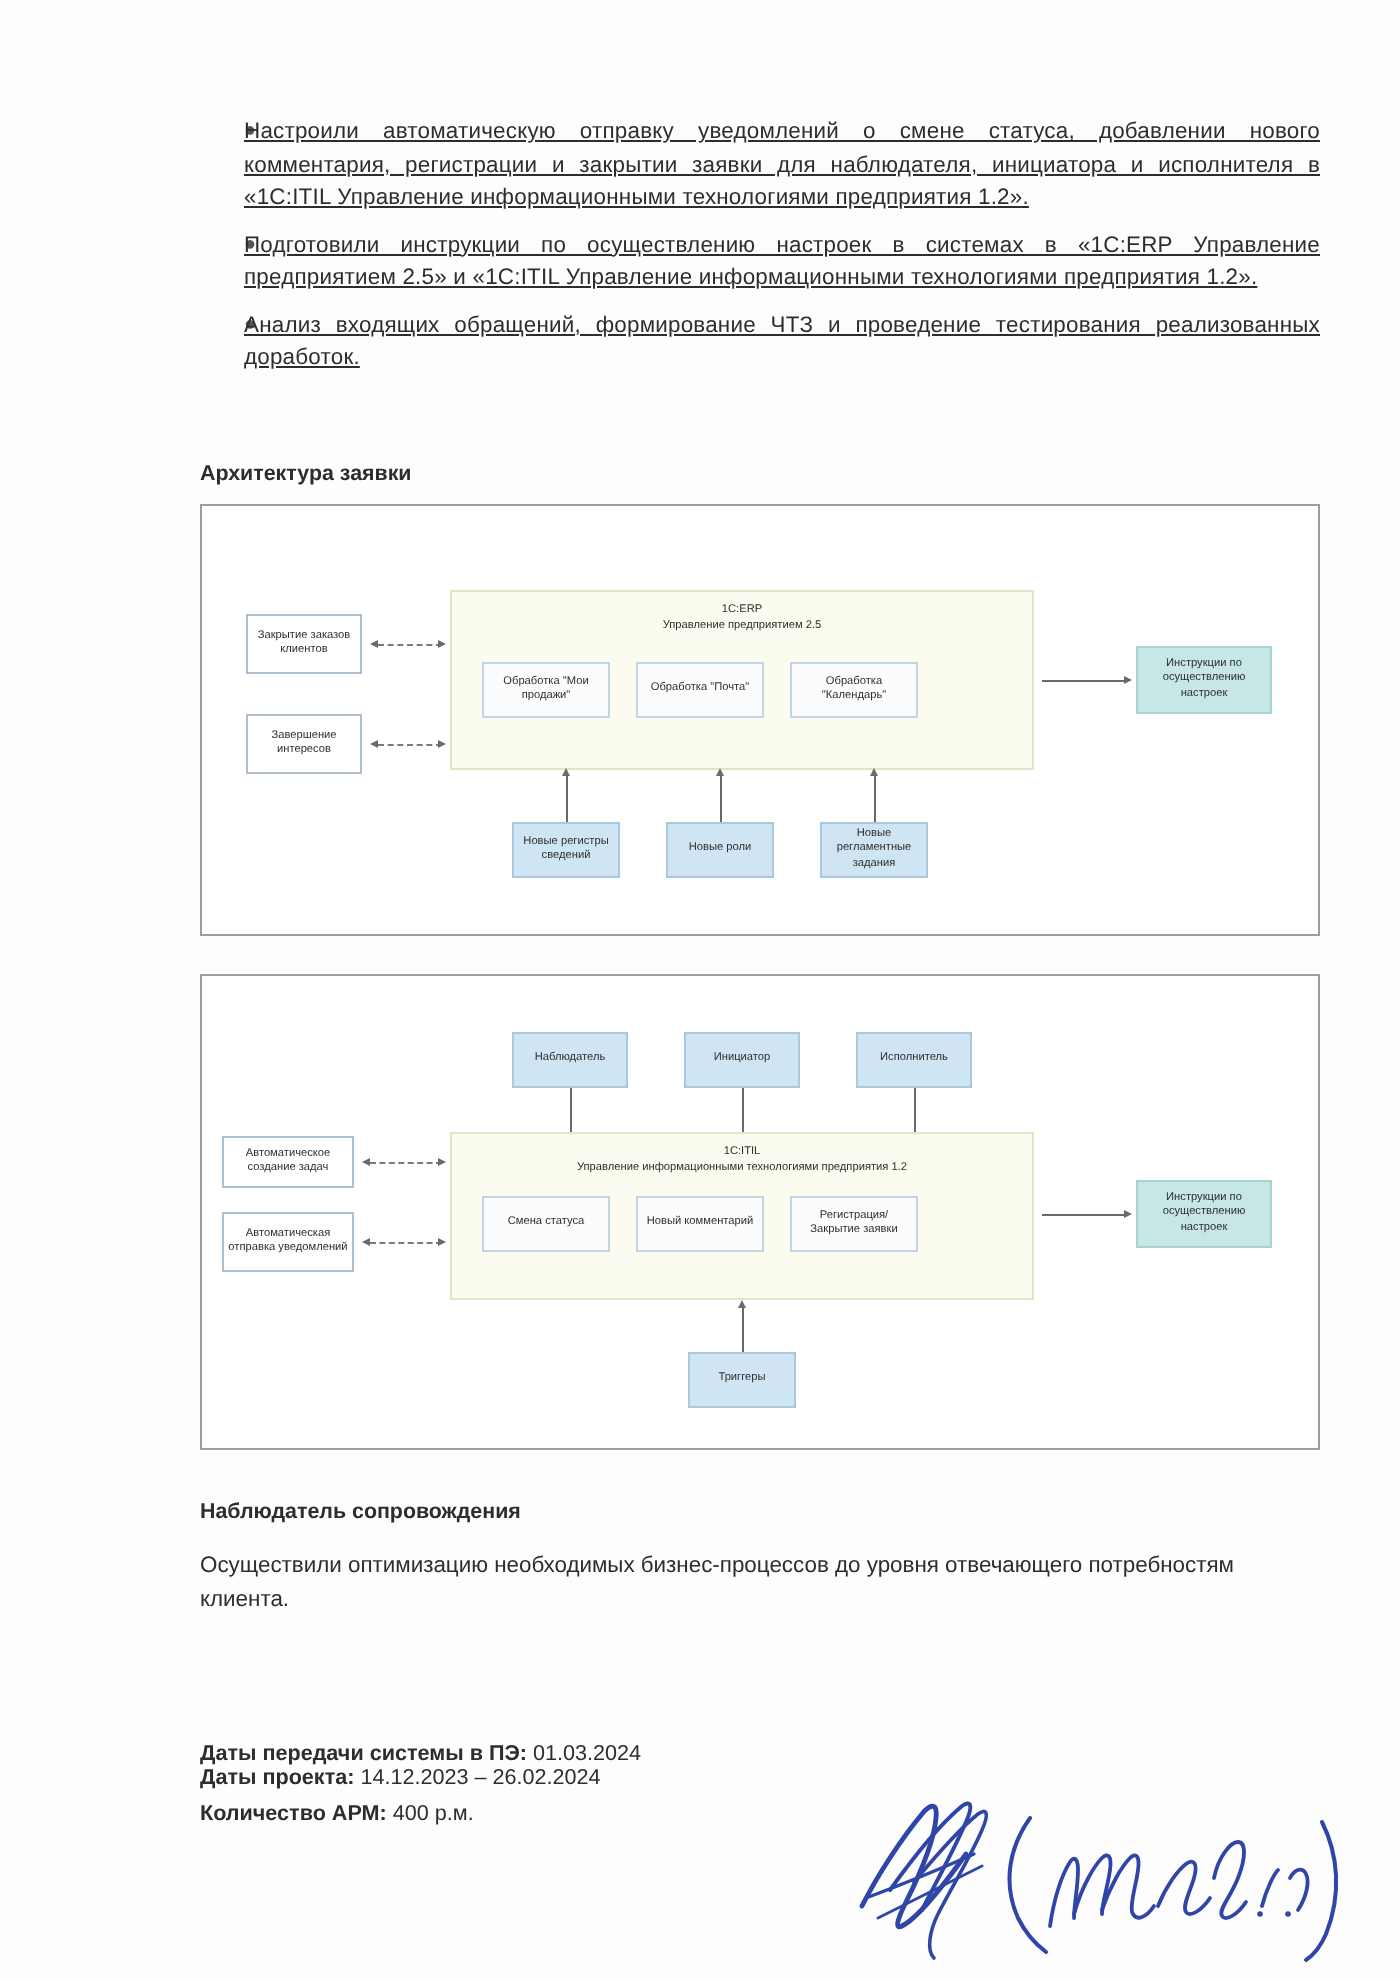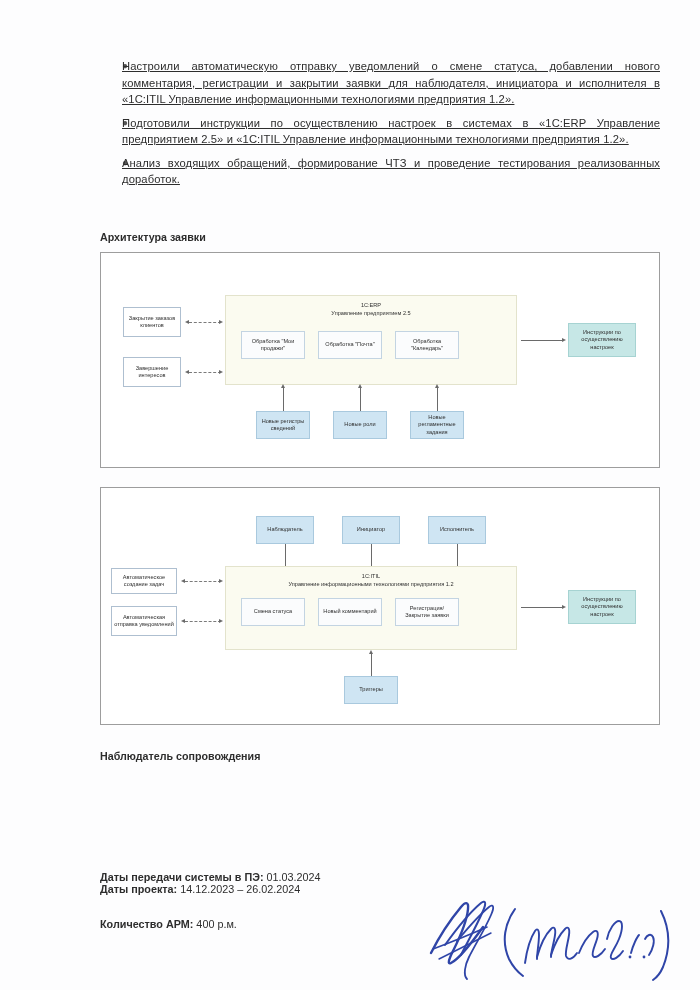--- a/index.html
+++ b/index.html
@@ -174,21 +174,21 @@
 
   .meta {
     position: absolute;
     left: 100px;
     font-size: 10.8px;
     color: #2d2d2d;
     white-space: nowrap;
   }
   #meta-1 { top: 883px; }
   #meta-2 { top: 871px; }
-  #meta-3 { top: 901px; margin-top: 17px; }
+  #meta-3 { top: 901px; }
   .meta b { font-weight: bold; }
 
   
   #signature {
     position: absolute;
     left: 425px;
     top: 893px;
     width: 250px;
     height: 95px;
   }
@@ -294,20 +294,21 @@
 
       <div class="box box-blue" style="left:243px; top:188px; width:54px; height:28px;">Триггеры</div>
       <div class="vline" style="left:270px; top:165px; height:23px;"></div>
       <div class="arrow-u" style="left:267.5px; top:162px;"></div>
 
     </div>
   </div>
 
   <div class="sec-head" id="res-head">Наблюдатель сопровождения</div>
 
+  <div class="para" id="res-text">Осуществили оптимизацию необходимых бизнес-процессов до уровня отвечающего потребностям клиента.</div>
 
   <div class="meta" id="meta-1">
     <b>Даты проекта:</b><span> 14.12.2023 – 26.02.2024</span>
   </div>
   <div class="meta" id="meta-2">
     <b>Даты передачи системы в ПЭ:</b><span> 01.03.2024</span>
   </div>
   <div class="meta" id="meta-3">
     <b>Количество АРМ:</b><span> 400 р.м.</span>
   </div>

